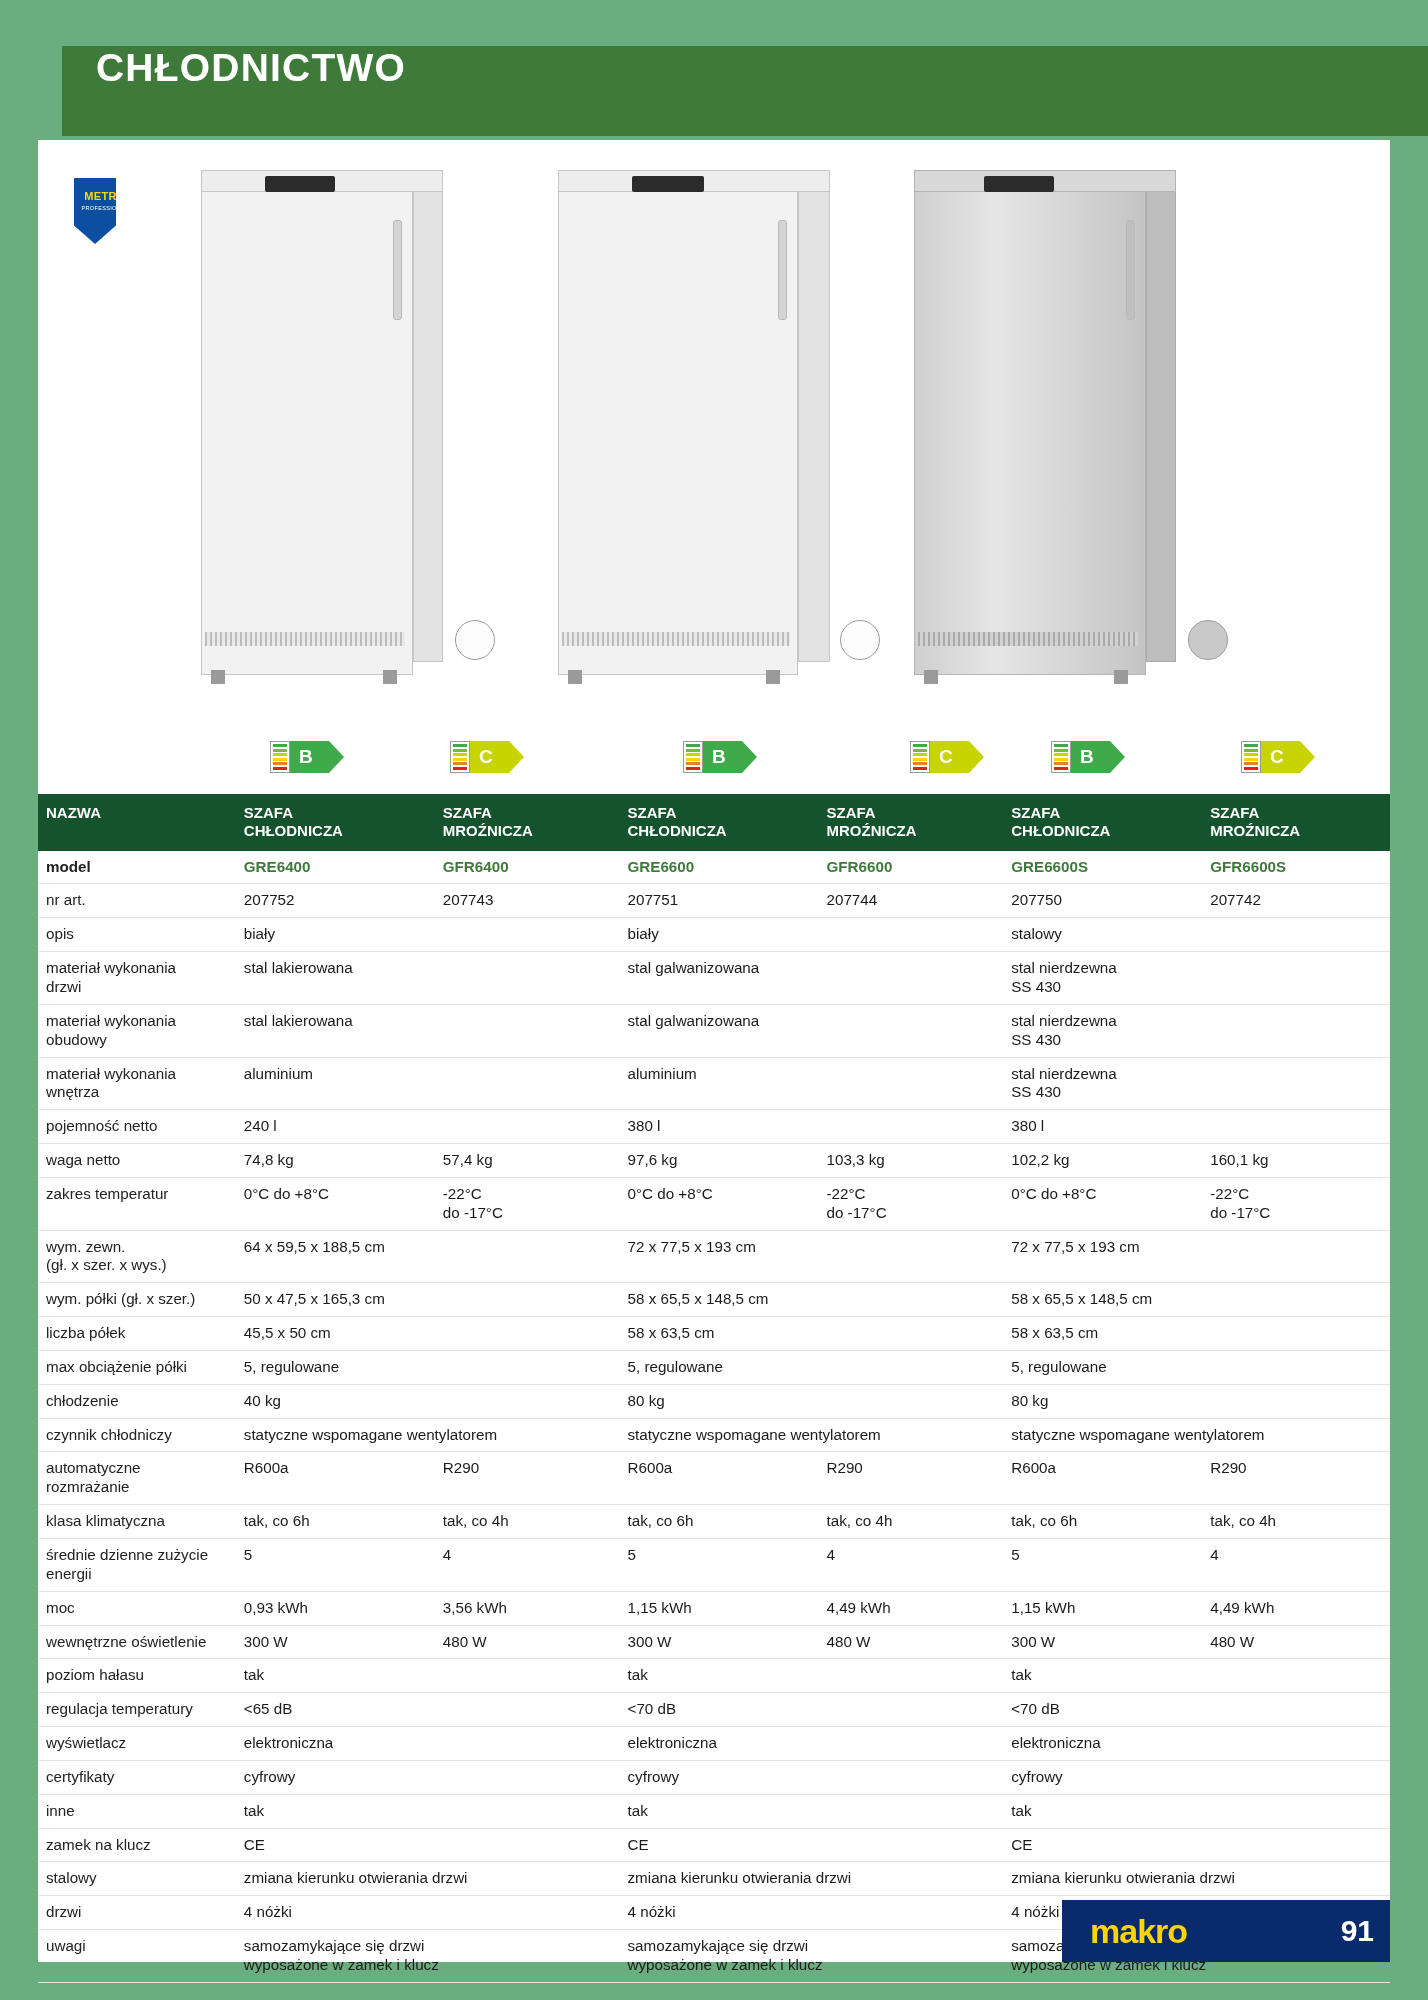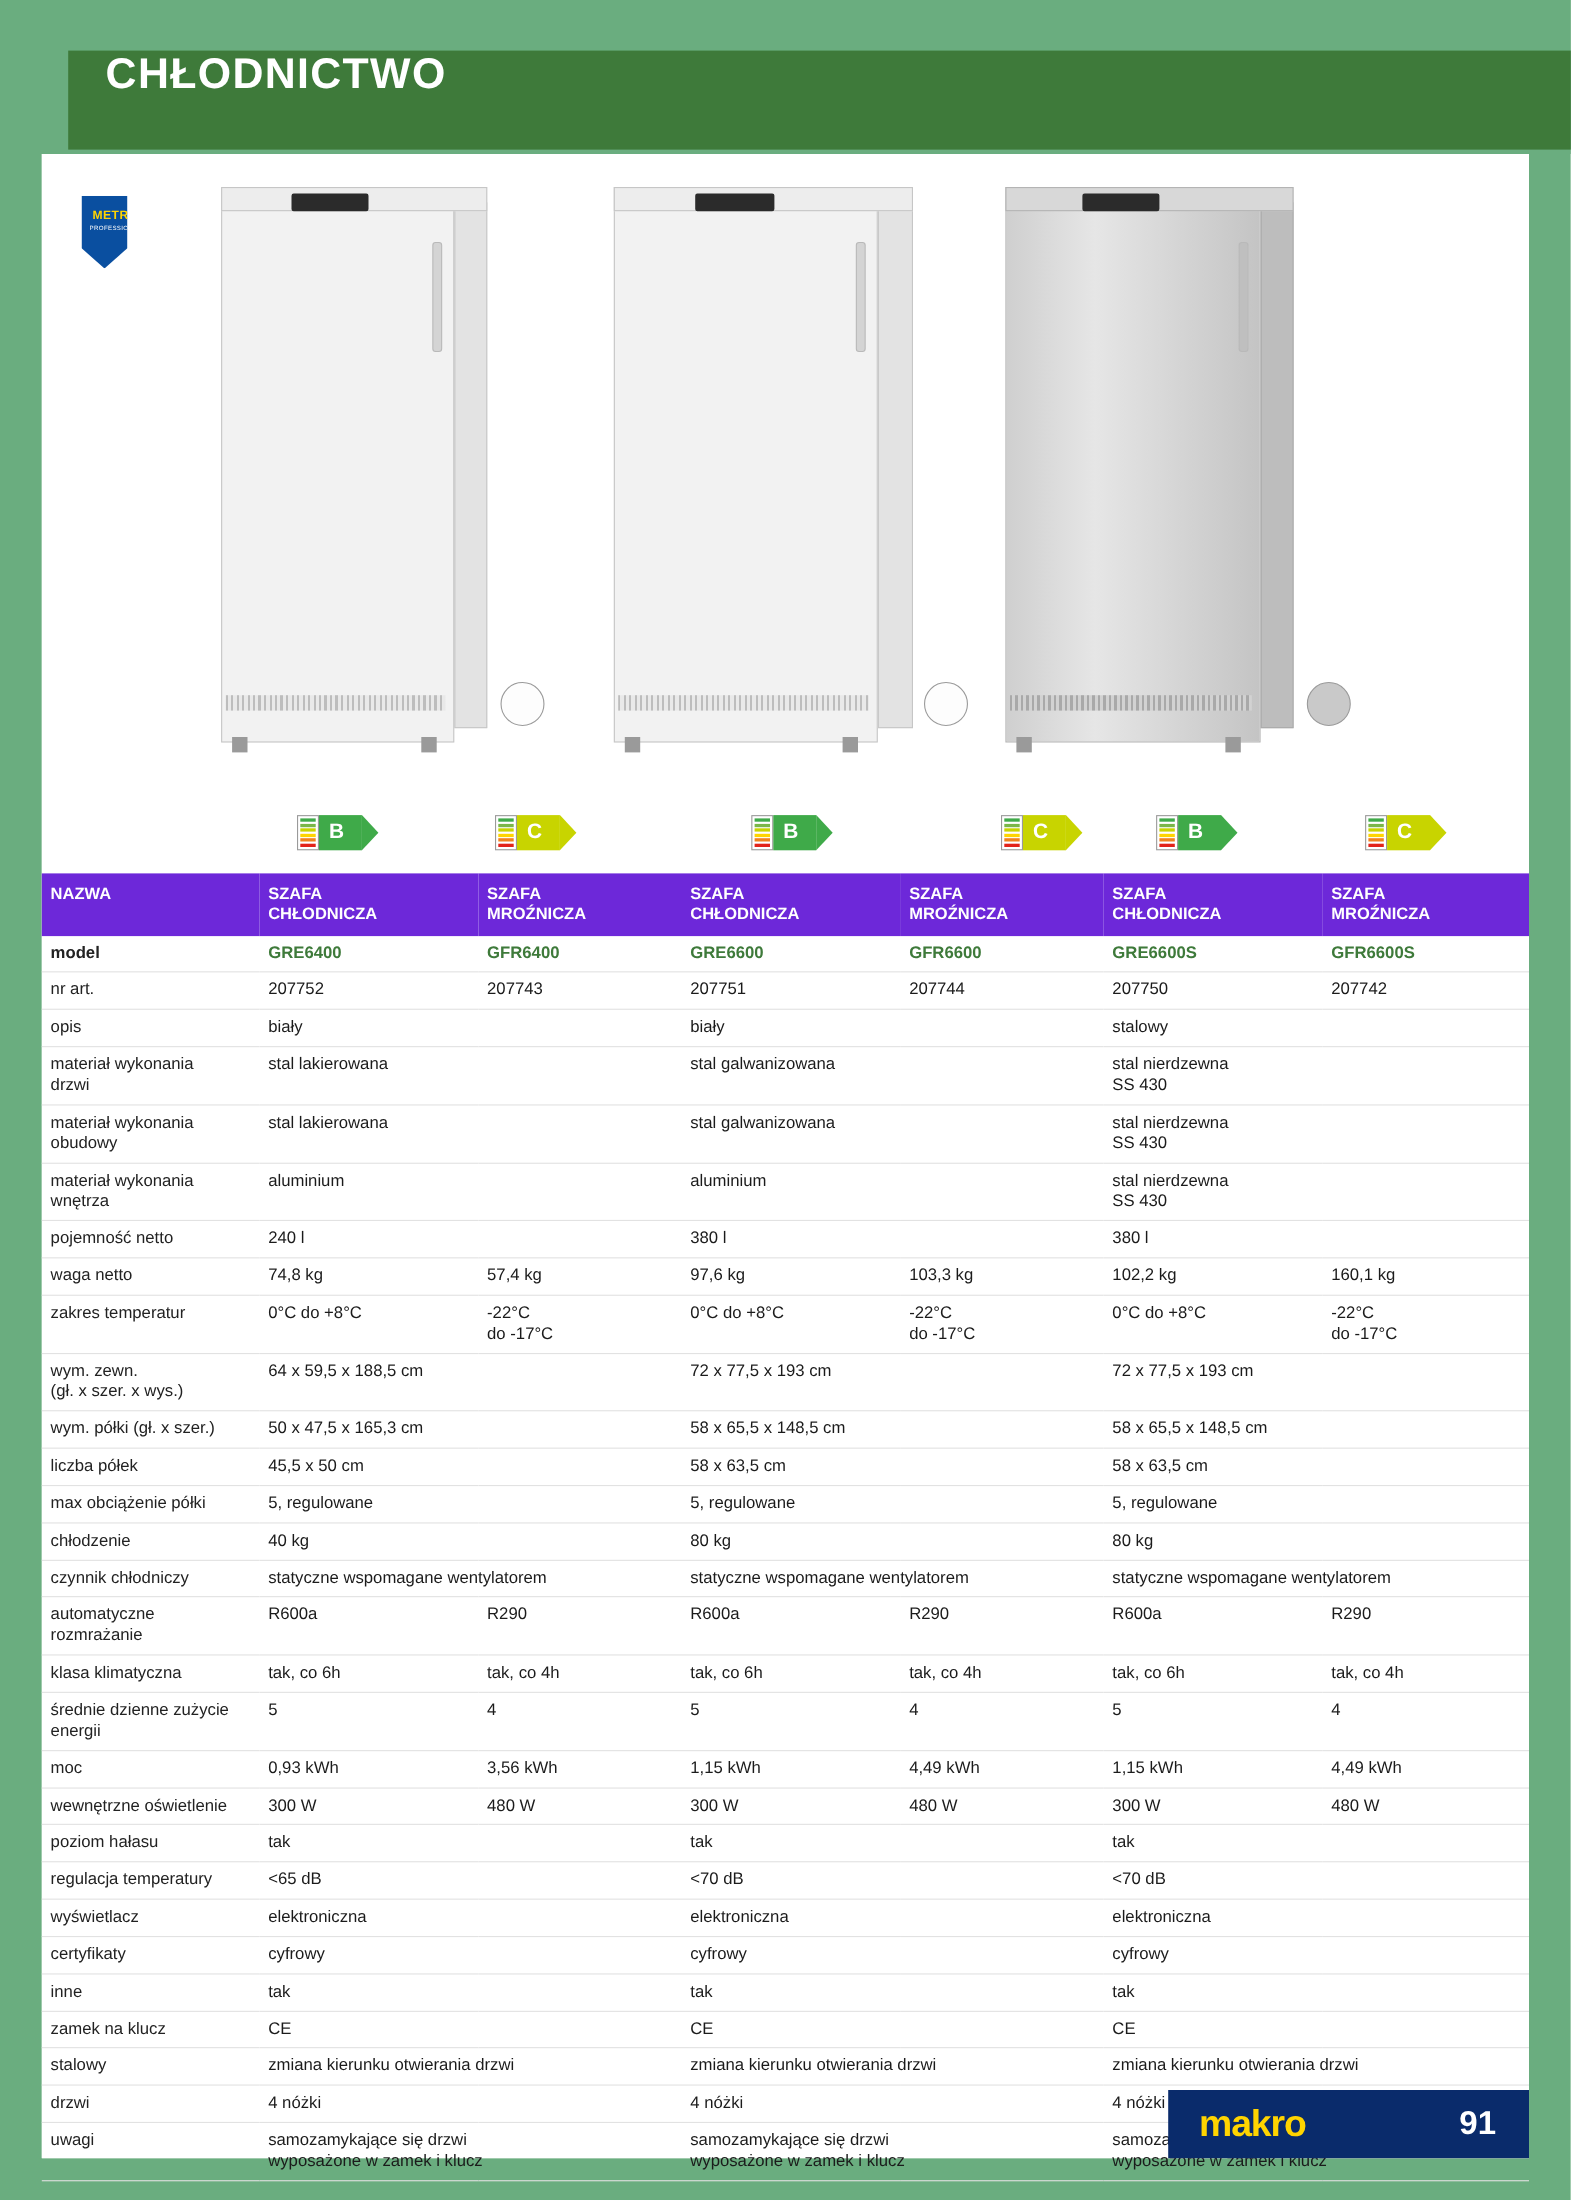--- a/index.html
+++ b/index.html
@@ -107,21 +107,21 @@
     border-left:15px solid currentColor;
   }
   
   table.spec {
     position:absolute; left:0; top:654px; width:1352px;
     border-collapse:collapse;
     font-size:15.2px;
     color:#1b1b1b;
   }
   table.spec th {
-    background:#6d28d9;
+    background:#14532d;
     color:#ffffff;
     text-align:left;
     font-size:15px;
     font-weight:bold;
     padding:10px 8px;
     vertical-align:top;
     line-height:1.22;
   }
   table.spec td {
     padding:7px 8px;
@@ -144,21 +144,21 @@
   
   .footer {
     position:absolute; left:1062px; top:1900px; width:328px; height:62px;
     background:#0a2b6b; display:flex; align-items:center;
   }
   .footer .makro {
     color:#ffd400; font-size:34px; font-weight:bold; letter-spacing:-1px;
     padding-left:28px; font-family:"Liberation Sans", sans-serif;
   }
   .footer .pageno {
-    color:#ffffff; font-size:30px; font-weight:bold; margin-left:auto; padding-right:30px;
+    color:#ffffff; font-size:30px; font-weight:bold; margin-left:auto; padding-right:16px;
   }
 </style>
 </head>
 <body>
 
 <div class="page">
 
   <div class="green-frame"></div>
   <div class="top-band"></div>
 

